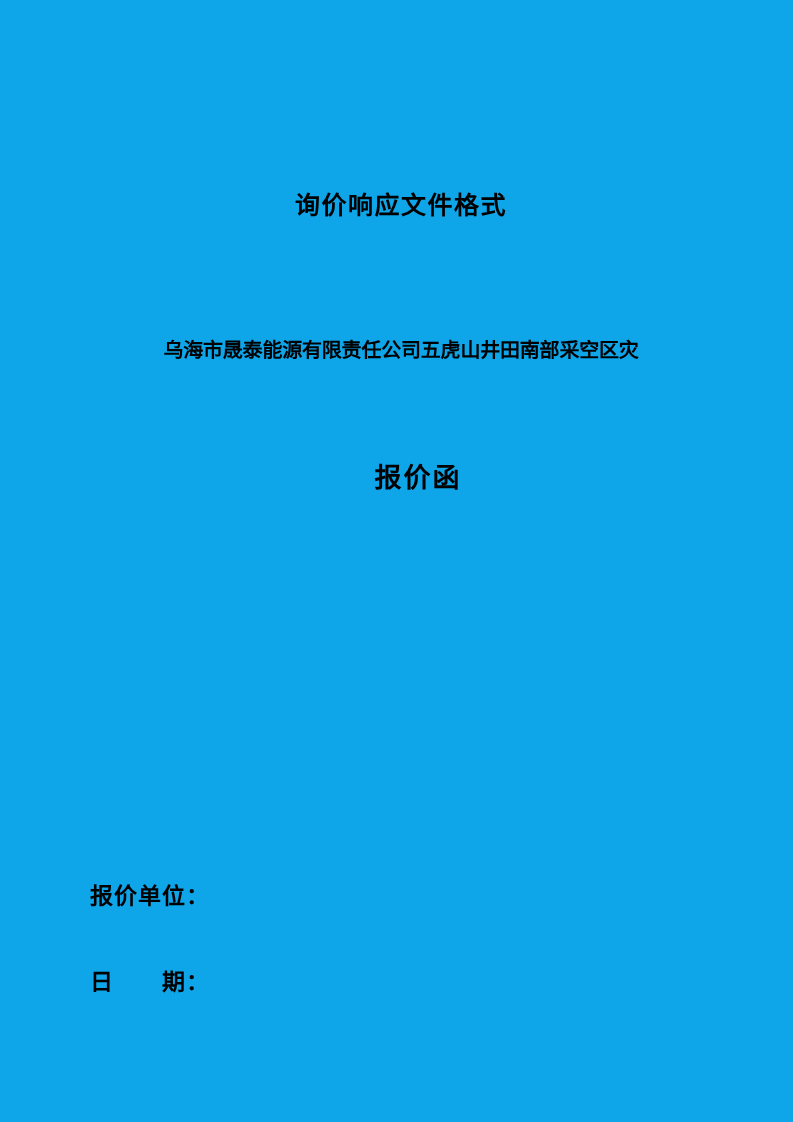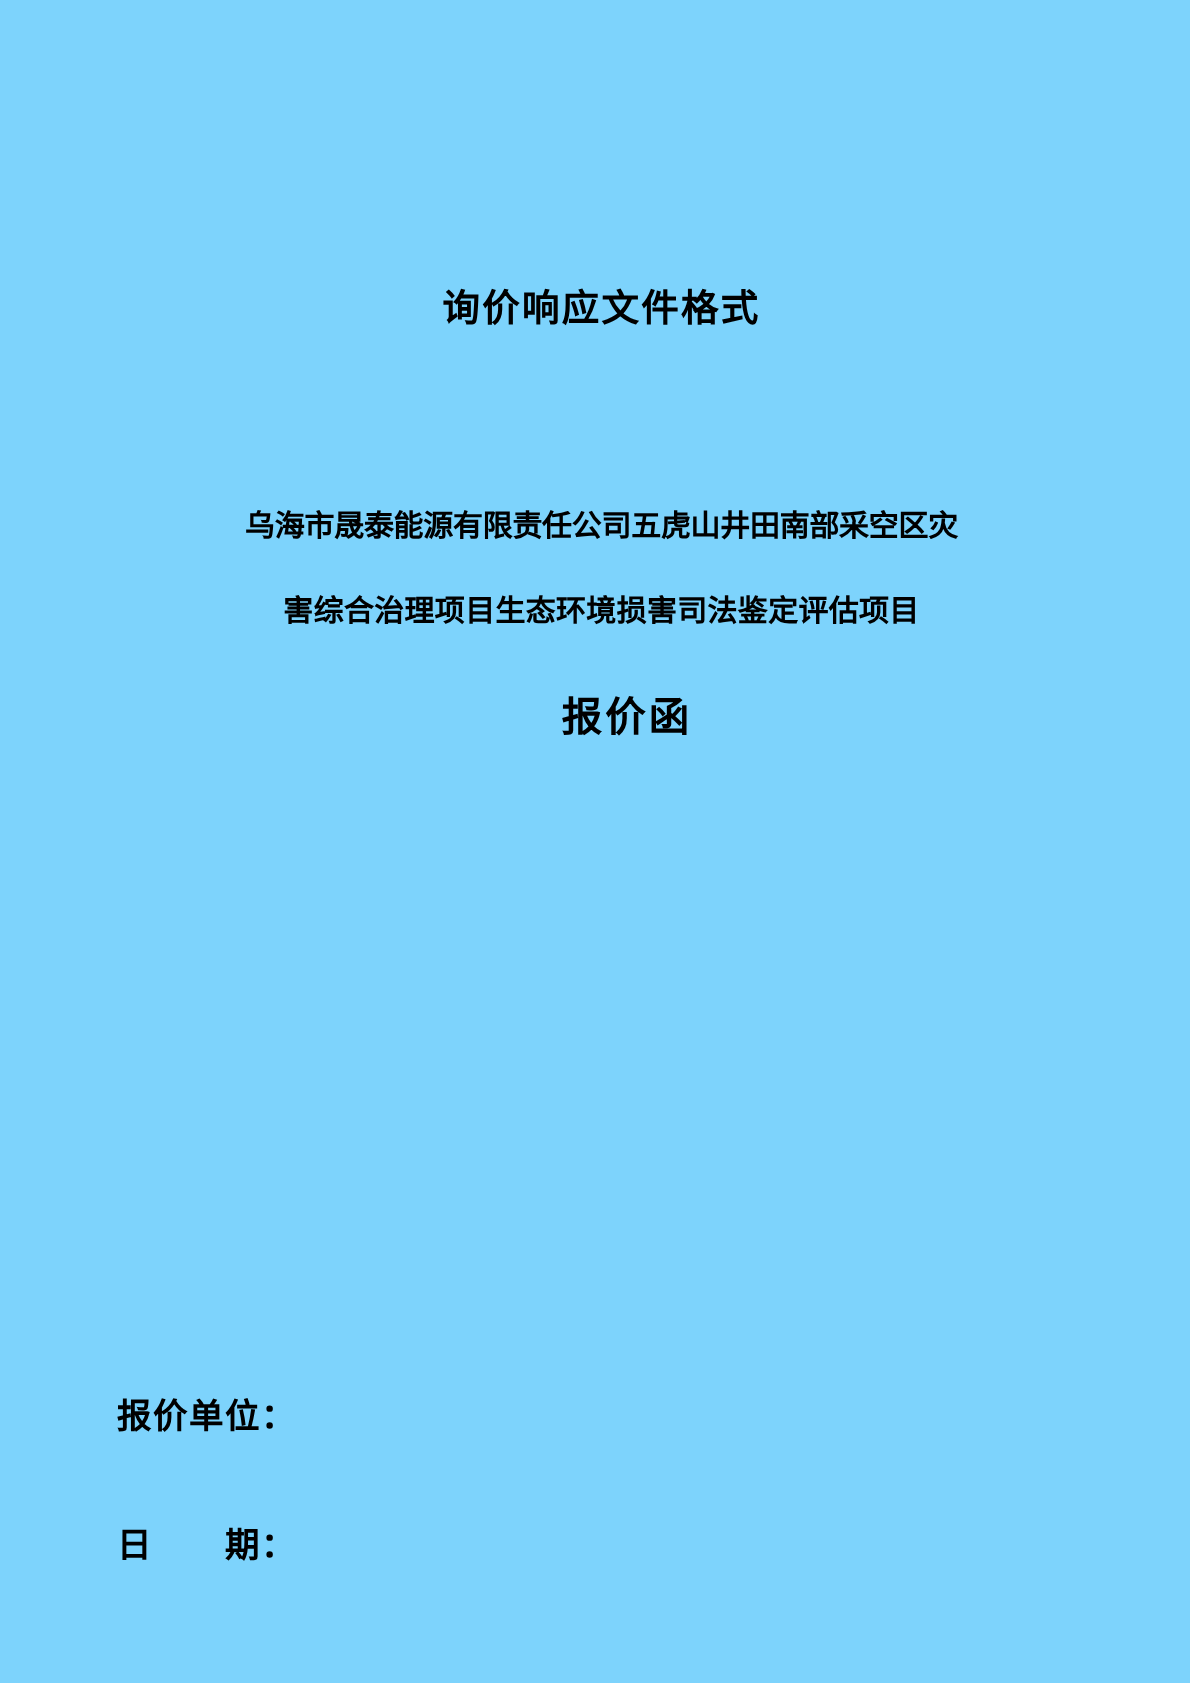--- a/index.html
+++ b/index.html
@@ -10,21 +10,21 @@
   }
   body {
     font-family: "DejaVu Serif", "Liberation Serif", serif;
     color: #000000;
   }
   .page {
     position: relative;
     width: 793px;
     height: 1122px;
     margin: 0 auto;
-    background: #7dd3fc;
+    background: #0ea5e9;
     overflow: hidden;
     box-sizing: border-box;
   }
   .doc-body {
     position: absolute;
     left: 78px;
     top: 0;
     width: 646px;
     height: 1122px;
   }
@@ -65,23 +65,22 @@
     top: 456px;
     width: 646px;
     text-align: center;
     font-size: 27px;
     font-weight: bold;
     letter-spacing: 2px;
     font-family: "DejaVu Serif", "Liberation Serif", serif;
   }
   .field-block {
     position: absolute;
-    left: 0;
+    left: 12px;
     width: 646px;
-    margin-top: 48px;
   }
   .field-unit {
     top: 877px;
   }
   .field-date {
     top: 963px;
   }
   .field-label {
     display: inline-block;
     font-size: 23px;
@@ -102,21 +101,20 @@
 </head>
 <body>
 
 <div class="page">
   <div class="doc-body">
 
     <div class="doc-title">询价响应文件格式</div>
 
     <div class="project-title">
       <span class="line l1">乌海市晟泰能源有限责任公司五虎山井田南部采空区灾</span>
-      <span class="line l2">害综合治理项目生态环境损害司法鉴定评估项目</span>
     </div>
 
     <div class="doc-subtitle">报价函</div>
 
     <div class="field-block field-unit">
       <span class="field-label">报价单位：</span>
       <span class="field-value"></span>
     </div>
 
     <div class="field-block field-date">

